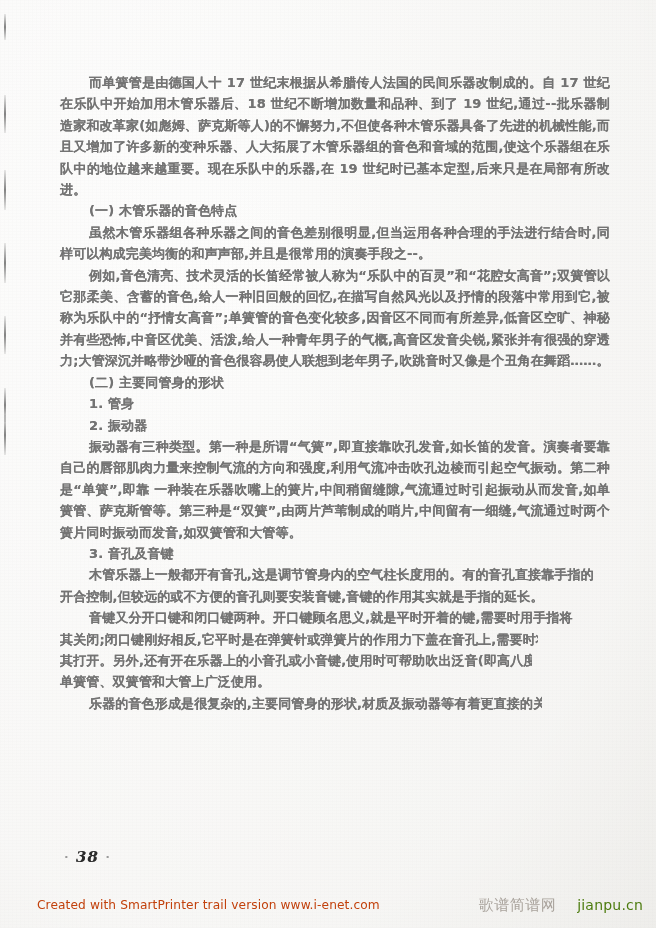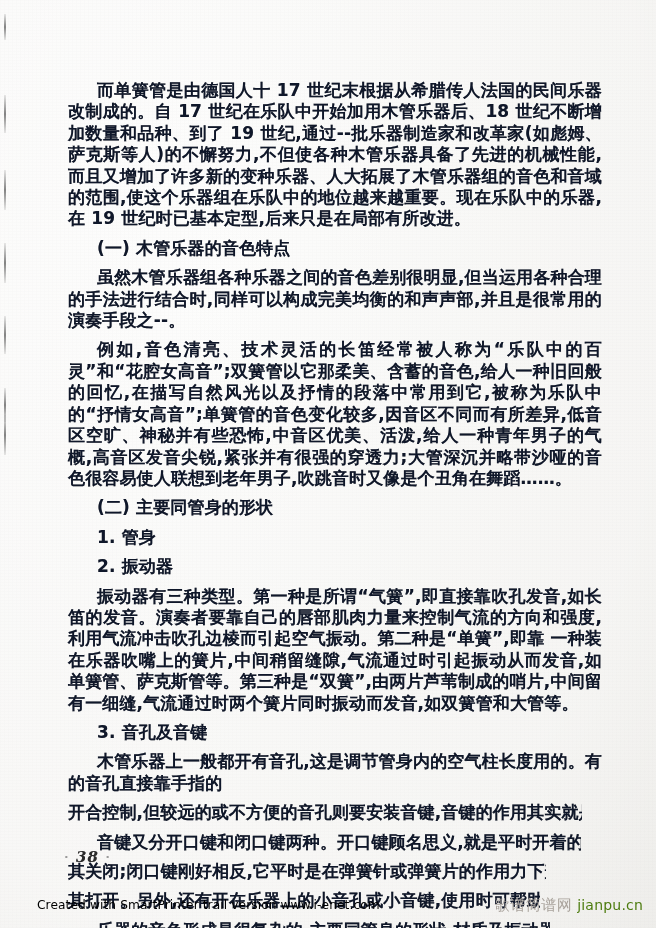--- a/index.html
+++ b/index.html
@@ -45,24 +45,24 @@
   }
 
   #text-column {
     position: absolute;
     left: 60px;
     top: 72px;
     width: 550px;
   }
 
   .para {
-    margin: 8px;
-    color: #0f172a;
+    margin: 0;
+    color: #737373;
     font-family: "DejaVu Sans", "Liberation Sans", sans-serif;
-    font-size: 17px;
+    font-size: 13px;
     line-height: 21.4px;
     font-weight: 600;
     letter-spacing: .15px;
     text-align: justify;
     text-justify: inter-character;
     
     text-shadow: 0 0 .6px rgba(0,0,0,.45);
   }
   .para.indent { text-indent: 29px; }
 
@@ -89,34 +89,34 @@
   #page-number .dot {
     color: #9b9b9b;
     font-style: normal;
     font-weight: 400;
   }
 
   #footer-note {
     position: absolute;
     left: 37px;
     top: 898px;
-    color: #000000;
+    color: #c2410c;
     font-family: "DejaVu Sans", "Liberation Sans", sans-serif;
     font-size: 12.2px;
     letter-spacing: .1px;
     white-space: nowrap;
   }
 
   #watermark {
     position: absolute;
     right: 13px;
     top: 896px;
     display: flex;
     align-items: baseline;
-    gap: 5px;
+    gap: 21px;
     white-space: nowrap;
     margin-left: 28px;
   }
   #watermark .wm-cn {
     color: #a9a39c;
     font-family: "DejaVu Sans", "Liberation Sans", sans-serif;
     font-size: 15px;
     letter-spacing: .5px;
   }
   #watermark .wm-url {
@@ -152,20 +152,21 @@
       <p class="para indent">(二) 主要同管身的形状</p>
       <p class="para indent">1. 管身</p>
       <p class="para indent">2. 振动器</p>
       <p class="para indent">振动器有三种类型。第一种是所谓“气簧”,即直接靠吹孔发音,如长笛的发音。演奏者要靠自己的唇部肌肉力量来控制气流的方向和强度,利用气流冲击吹孔边棱而引起空气振动。第二种是“单簧”,即靠 一种装在乐器吹嘴上的簧片,中间稍留缝隙,气流通过时引起振动从而发音,如单簧管、萨克斯管等。第三种是“双簧”,由两片芦苇制成的哨片,中间留有一细缝,气流通过时两个簧片同时振动而发音,如双簧管和大管等。</p>
       <p class="para indent">3. 音孔及音键</p>
       <p class="para indent">木管乐器上一般都开有音孔,这是调节管身内的空气柱长度用的。有的音孔直接靠手指的</p>
       <p class="para clipped" style="width: 514px;">开合控制,但较远的或不方便的音孔则要安装音键,音键的作用其实就是手指的延长。</p>
       <p class="para indent clipped" style="width: 513px;">音键又分开口键和闭口键两种。开口键顾名思义,就是平时开着的键,需要时用手指将</p>
       <p class="para clipped" style="width: 478px;">其关闭;闭口键刚好相反,它平时是在弹簧针或弹簧片的作用力下盖在音孔上,需要时将</p>
       <p class="para clipped" style="width: 472px;">其打开。另外,还有开在乐器上的小音孔或小音键,使用时可帮助吹出泛音(即高八度),在</p>
+      <p class="para">单簧管、双簧管和大管上广泛使用。</p>
       <p class="para indent clipped" style="width: 482px;">乐器的音色形成是很复杂的,主要同管身的形状,材质及振动器等有着更直接的关系。</p>
     </div>
 
   <div id="page-number">
     <span class="dot">·</span>
     <span>38</span>
     <span class="dot">·</span>
   </div>
 
   <div id="footer-note">Created with SmartPrinter trail version www.i-enet.com</div>

